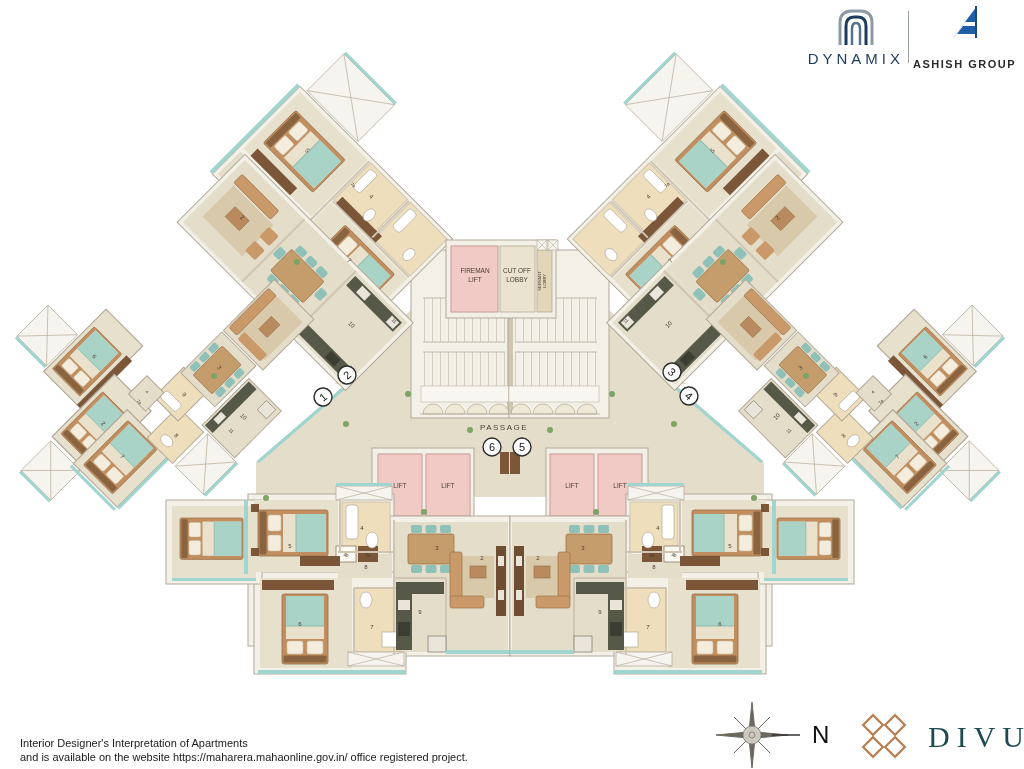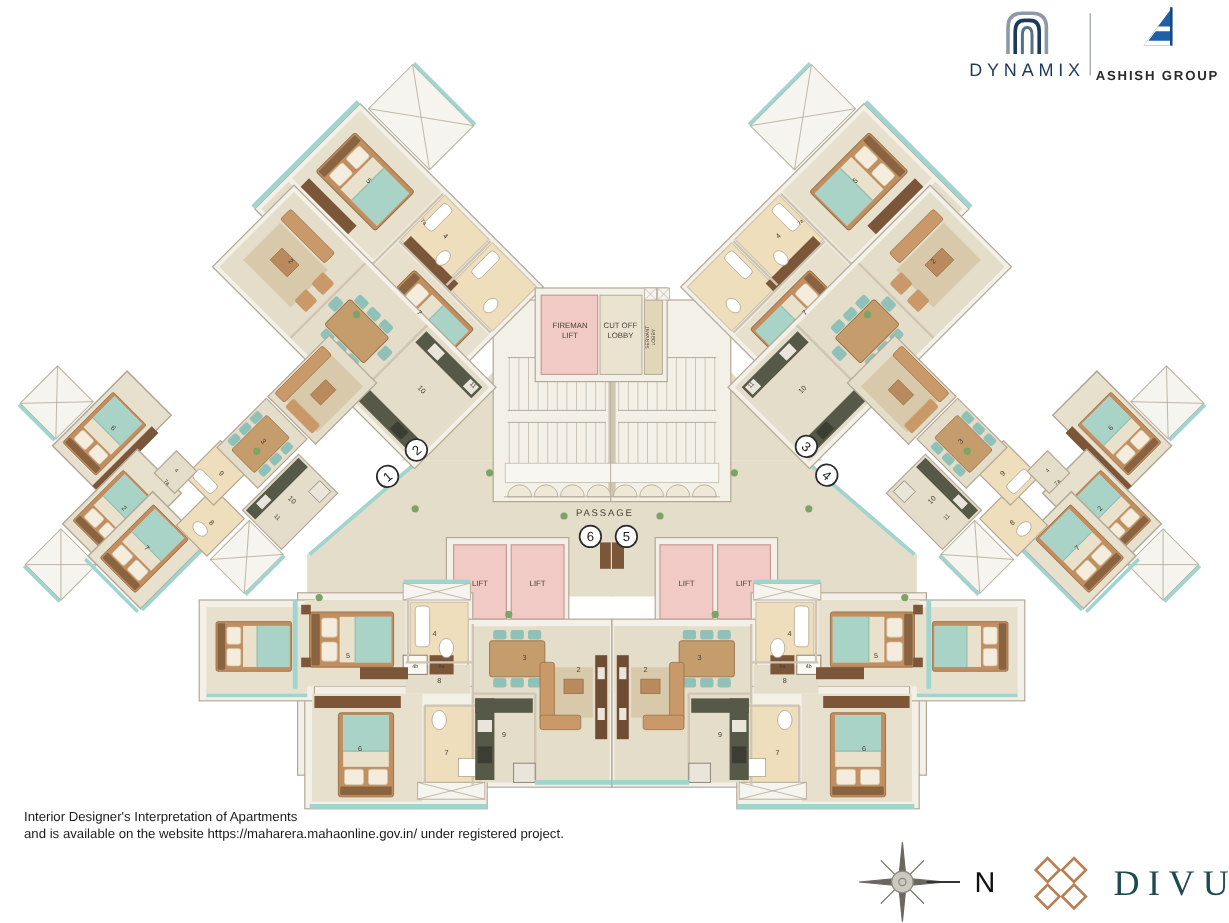--- a/index.html
+++ b/index.html
@@ -5,21 +5,21 @@
   html,body{margin:0;padding:0;background:#ffffff;}
   body{width:1024px;height:769px;position:relative;font-family:"Liberation Sans",sans-serif;overflow:hidden;}
   #stage{position:absolute;inset:0;}
   
   #brandbar{position:absolute;top:4px;right:8px;display:flex;align-items:center;gap:4px;}
   .brand{display:flex;flex-direction:column;align-items:center;}
   .brand-name{color:#1b3a5c;font-size:15px;letter-spacing:4px;margin-top:3px;}
   .brand2-name{color:#2b2b2b;font-size:11px;font-weight:bold;letter-spacing:1.5px;margin-top:16px;}
   .vdiv{width:1px;height:52px;background:#9aa0a8;}
   
-  #footer{position:absolute;left:20px;top:674px;color:#1a1a1a;font-size:11px;line-height:14px;}
+  #footer{position:absolute;left:20px;top:736px;color:#1a1a1a;font-size:11px;line-height:14px;}
   #compass{position:absolute;left:712px;top:698px;}
   #divum{position:absolute;left:856px;top:712px;display:flex;align-items:center;gap:14px;}
   #divum .divum-word{font-family:"Liberation Serif",serif;font-size:30px;letter-spacing:7px;color:#1d4a4f;}
   text{font-family:"Liberation Sans",sans-serif;}
 </style>
 </head>
 <body>
 
 <div id="stage">
 
@@ -382,21 +382,21 @@
       <polygon points="8,34 20,18 32,18 32,22 18,22 12,30 32,30 32,34" fill="#ffffff"></polygon>
       <rect x="30" y="2" width="2" height="32" fill="#17497f"></rect>
     </svg>
     <span class="brand2-name">ASHISH GROUP</span>
   </div>
 </div>
 
 
 <div id="footer">
   <div>Interior Designer's Interpretation of Apartments</div>
-  <div>and is available on the website https://maharera.mahaonline.gov.in/ under registered project.</div>
+  <div>and is available on the website https://maharera.mahaonline.gov.in/ office registered project.</div>
 </div>
 
 <svg id="compass" width="130" height="72" viewBox="0 0 130 72">
   <g stroke="#6b675e" stroke-width="1">
     <polygon points="40,4 43,34 37,34" fill="#6b675e"></polygon>
     <polygon points="40,70 43,40 37,40" fill="#6b675e"></polygon>
     <polygon points="4,37 36,34 36,40" fill="#6b675e"></polygon>
     <polygon points="76,37 44,34 44,40" fill="#6b675e"></polygon>
     <line x1="22" y1="19" x2="58" y2="55"></line>
     <line x1="58" y1="19" x2="22" y2="55"></line>

